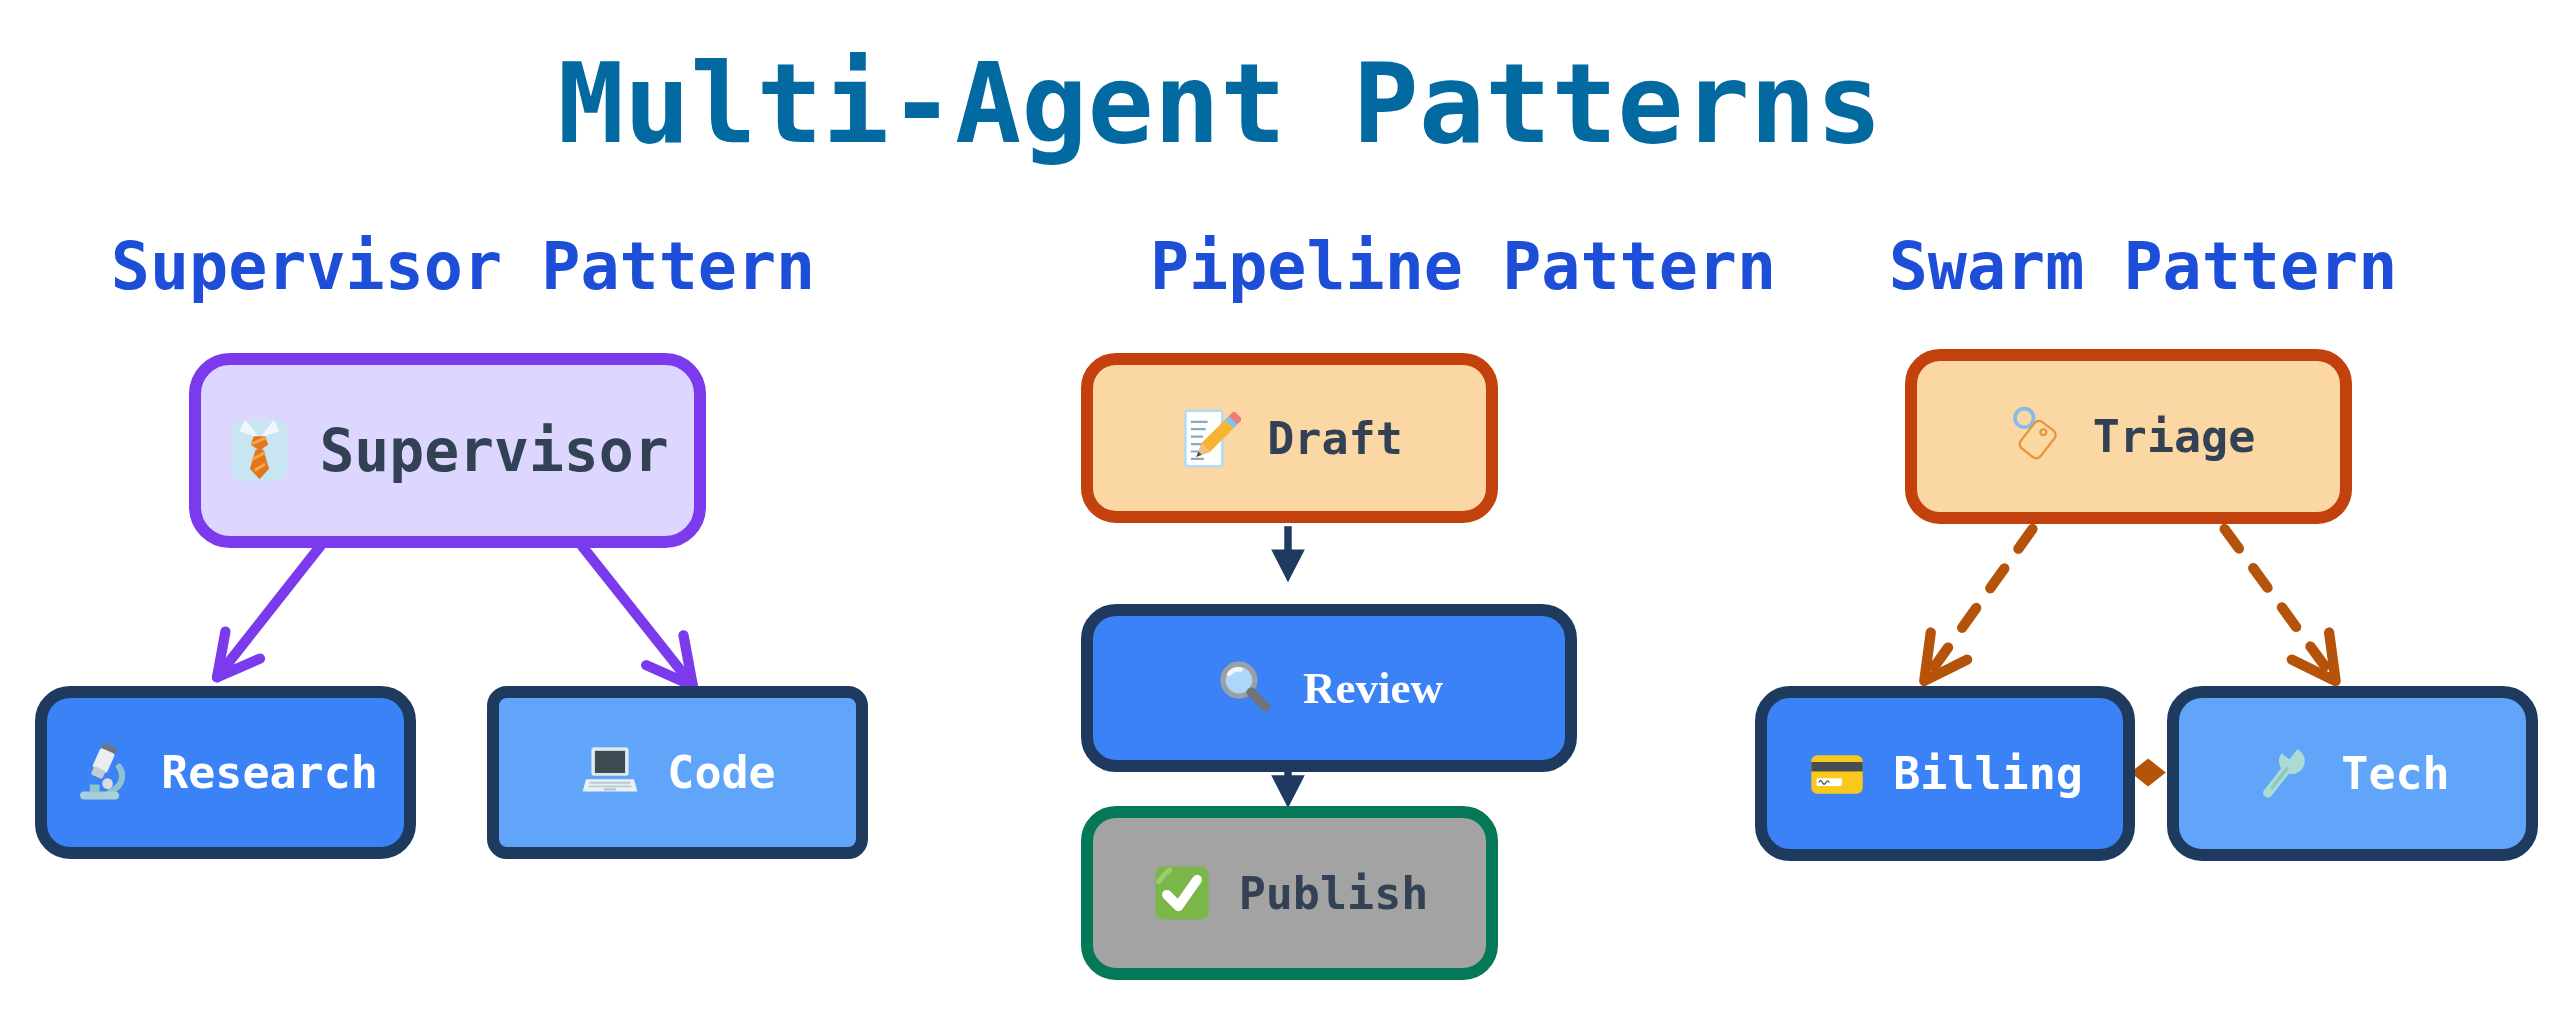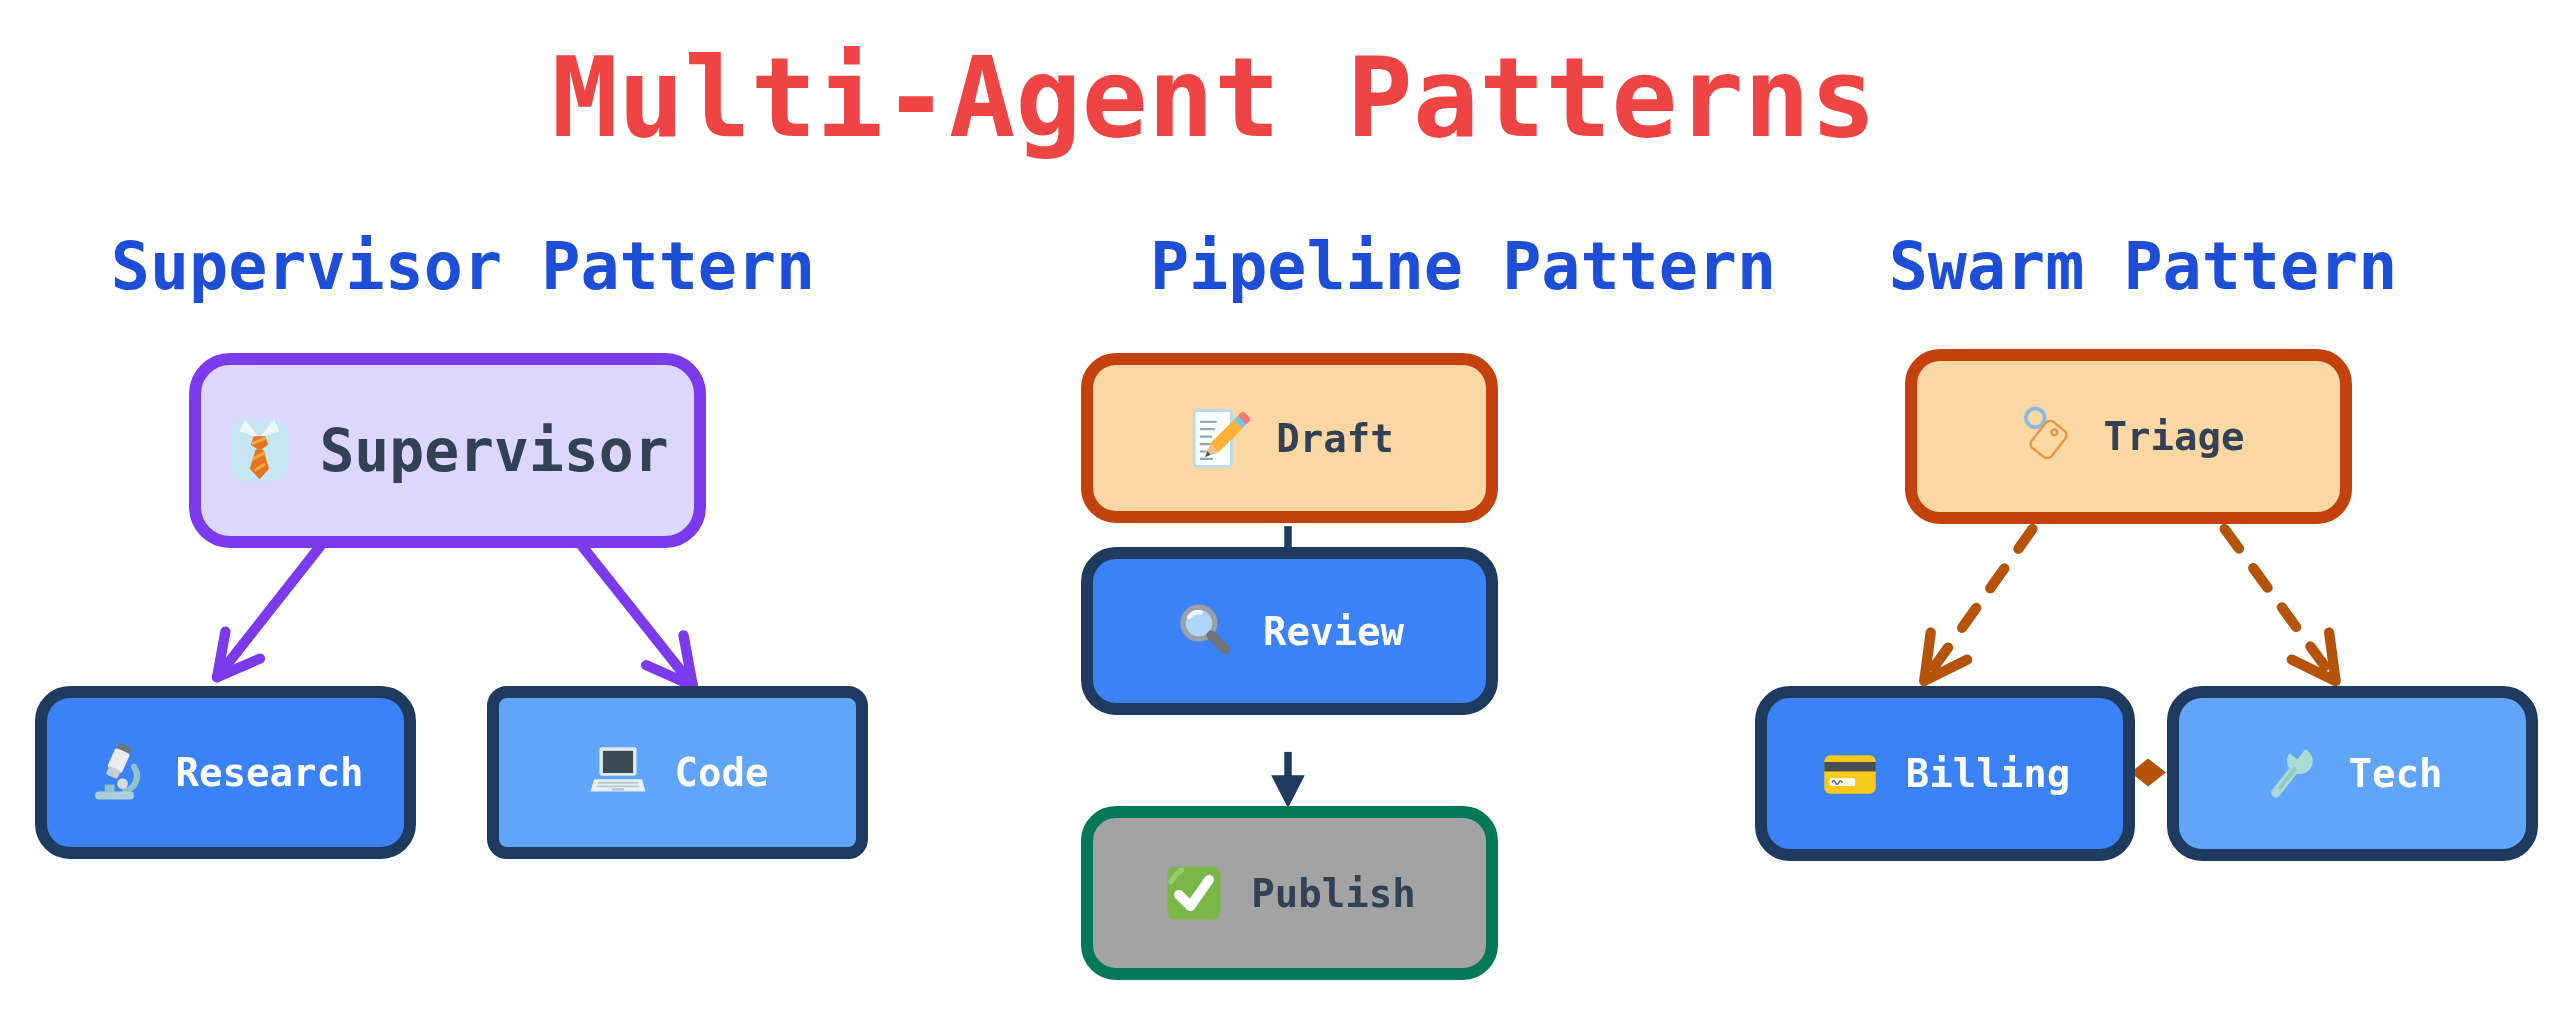--- a/index.html
+++ b/index.html
@@ -5,58 +5,58 @@
   html,body { margin:0; padding:0; background:#ffffff; }
   .canvas {
     position:relative;
     width:2576px; height:1015px;
     background:#ffffff;
     font-family:"DejaVu Sans Mono", monospace;
     overflow:hidden;
   }
   .title {
     position:absolute; top:37px; left:1213px; transform:translateX(-50%);
-    margin:1px; font-size:110px; font-weight:bold; color:#ef4444;
+    margin:7px; font-size:110px; font-weight:bold; color:#0369a1;
     white-space:nowrap; line-height:1.1;
   }
   .heading {
     position:absolute; top:231px; transform:translateX(-50%);
     font-size:65px; font-weight:bold; color:#1d4ed8; white-space:nowrap;
     line-height:1.1;
   }
   .heading-supervisor { left:463px; }
   .heading-pipeline   { left:1463px; }
   .heading-swarm      { left:2143px; }
 
   .edges { position:absolute; left:0; top:0; width:2576px; height:1015px; }
 
   .node {
     position:absolute; box-sizing:border-box;
     display:flex; align-items:center; justify-content:center; gap:26px;
     border-radius:35px;
   }
   .node .icon { display:block; flex:0 0 auto; }
   .node .icon svg { display:block; }
-  .node .label { font-weight:bold; font-size:39px; white-space:nowrap; }
+  .node .label { font-weight:bold; font-size:45px; white-space:nowrap; }
 
   .node-purple { background:#ddd6fe; border:12px solid #7c3aed; border-radius:41px; }
   .node-blue   { background:#3b82f6; border:12px solid #1e3a5f; }
   .node-lblue  { background:#60a5fa; border:12px solid #1e3a5f; }
   .node-orange { background:#fbd7a3; border:12px solid #c2410c; }
   .node-green  { background:#a3a3a3; border:12px solid #047857; }
 
   .label-dark  { color:#334155; }
   .label-light { color:#ffffff; }
 
   .node-supervisor { left:189px;  top:353px; width:517px; height:195px; }
   .node-supervisor .label { font-size:58px; }
   .node-research   { left:35px;   top:686px; width:381px; height:173px; }
   .node-code       { left:487px;  top:686px; width:381px; height:173px;border-radius:20px; }
   .node-draft      { left:1081px; top:353px; width:417px; height:170px; }
-  .node-review     { left:1081px; top:547px; width:417px; height:168px; }
+  .node-review     { left:1081px; top:604px; width:496px; height:168px;font-family:Liberation Serif, serif; }
   .node-publish    { left:1081px; top:806px; width:417px; height:174px; }
   .node-triage     { left:1905px; top:349px; width:447px; height:175px; }
   .node-billing    { left:1755px; top:686px; width:380px; height:175px; }
   .node-tech       { left:2167px; top:686px; width:371px; height:175px; }
 </style>
 </head>
 <body>
 
 <div class="canvas">
 

